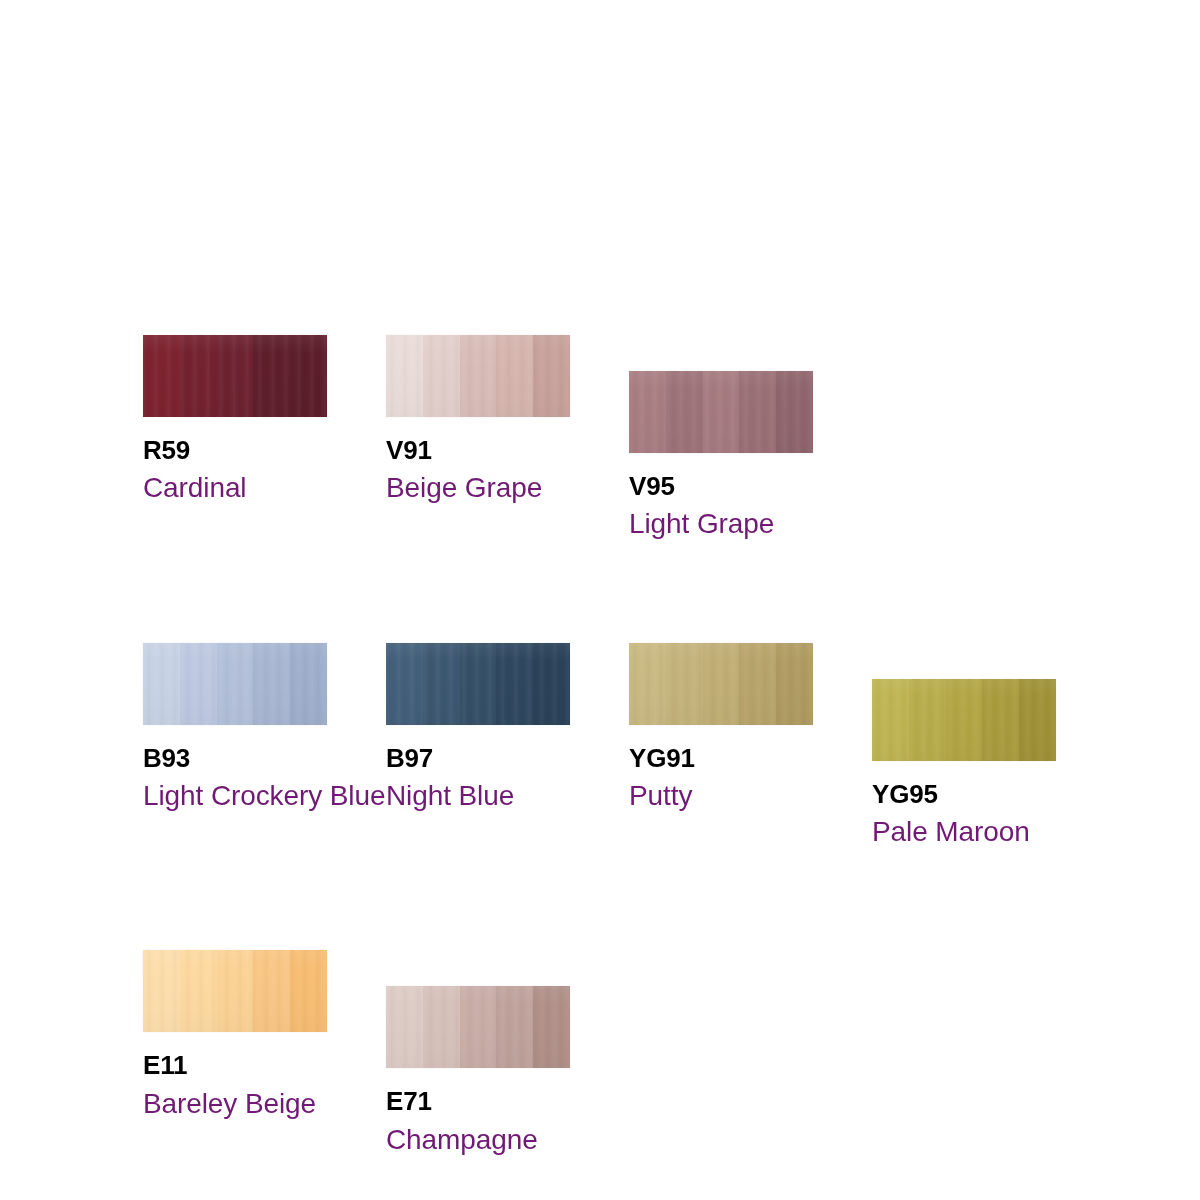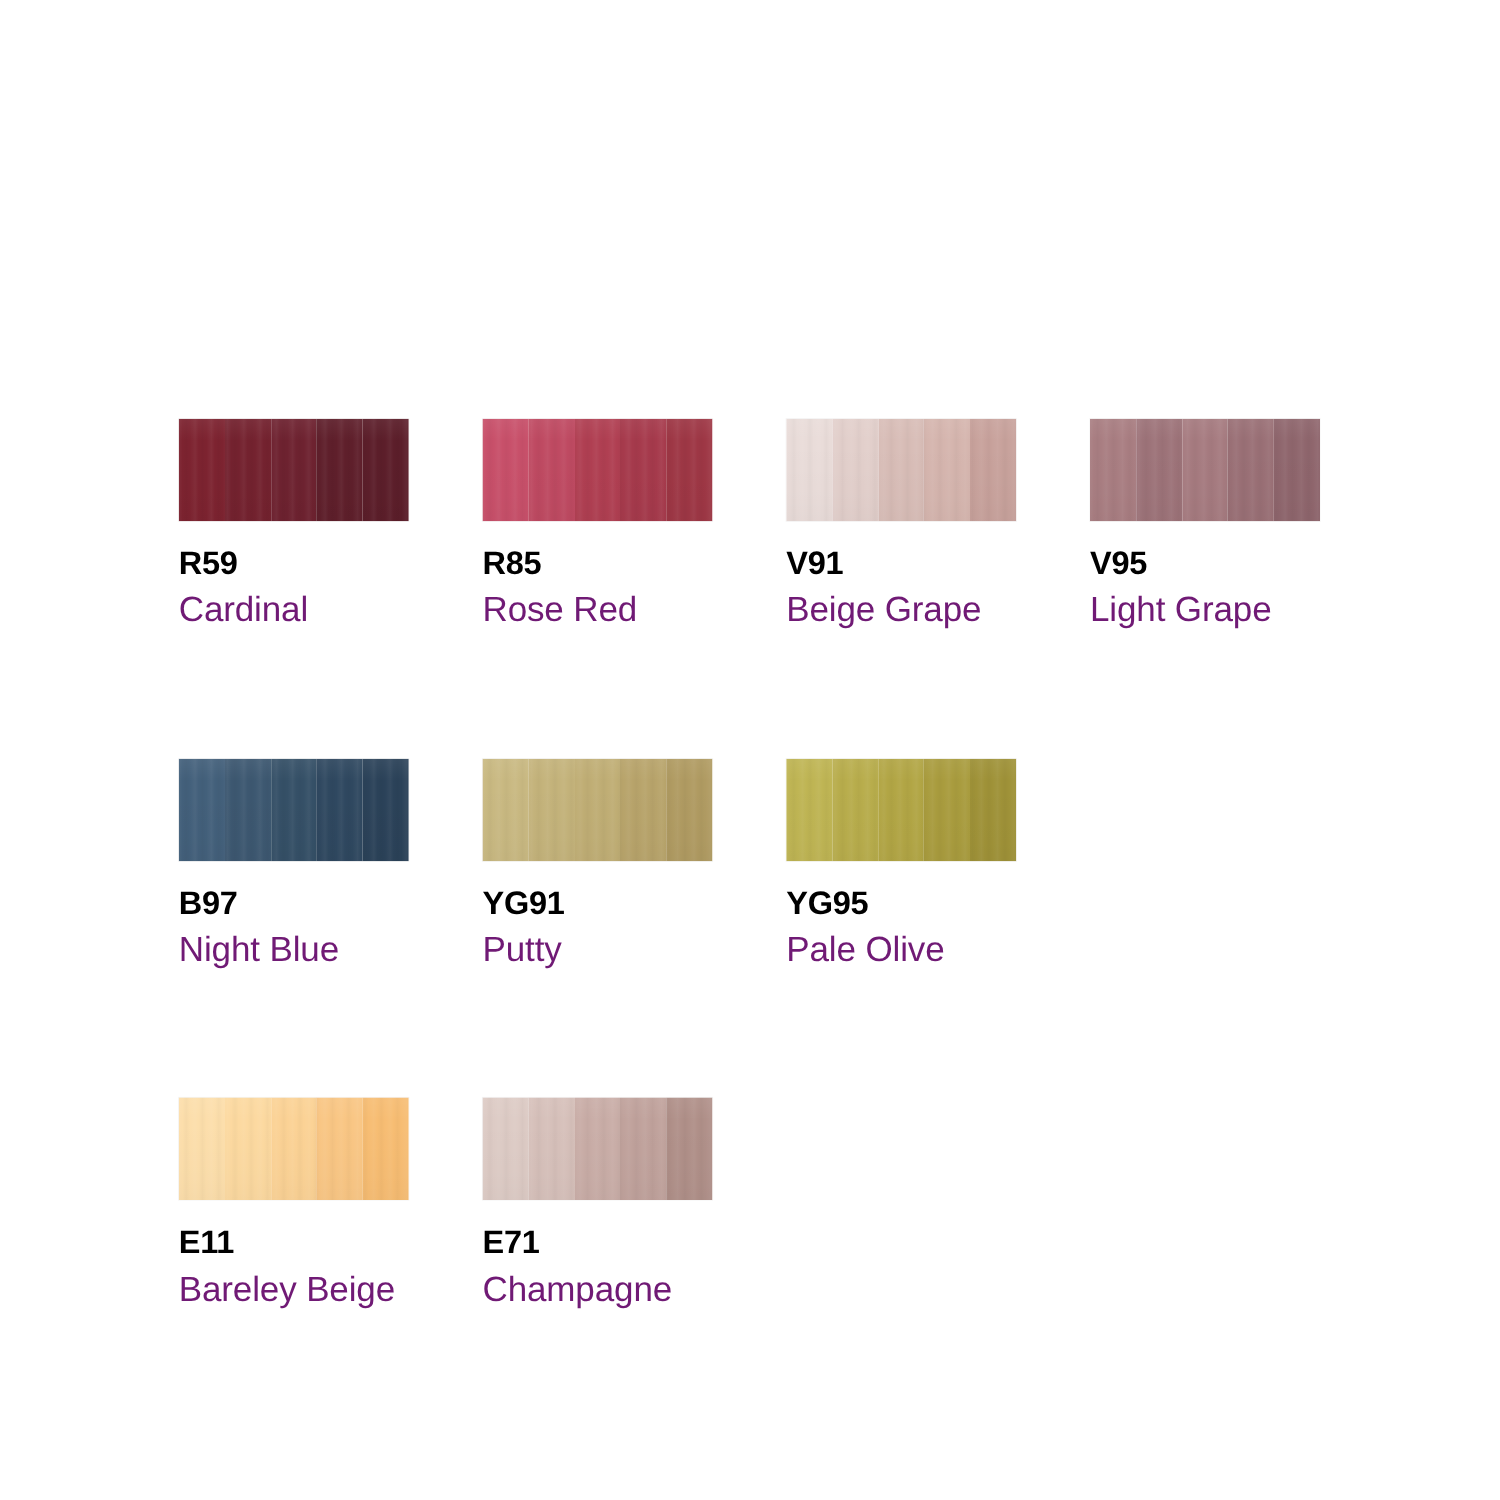--- a/index.html
+++ b/index.html
@@ -28,21 +28,21 @@
     flex-direction: row;
     margin-bottom: 104px;
   }
   .swatch-row:last-child { margin-bottom: 0; }
 
   .swatch-cell {
     width: 184px;
     margin-right: 59px;
     position: relative;
   }
-  .swatch-cell:last-child { margin-right: 0; }
+  .swatch-cell:last-child { margin-right: 0; margin-top: 36px; }
 
   .swatch-chip {
     width: 184px;
     height: 82px;
     position: relative;
     overflow: hidden;
     box-shadow: 0 0 0 0.5px rgba(0,0,0,0.045);
   }
 
   .swatch-chip .band-layer {
@@ -119,35 +119,20 @@
           </div>
           <div class="grain"></div>
           <div class="sheen"></div>
         </div>
         <div class="swatch-code">R59</div>
         <div class="swatch-name">Cardinal</div>
       </div>
       <div class="swatch-cell">
         <div class="swatch-chip">
           <div class="band-layer">
-            <div class="band" style="background: rgb(200, 80, 106);"></div>
-            <div class="band" style="background: rgb(191, 74, 98);"></div>
-            <div class="band" style="background: rgb(176, 63, 82);"></div>
-            <div class="band" style="background: rgb(166, 58, 76);"></div>
-            <div class="band" style="background: rgb(158, 55, 69);"></div>
-          </div>
-          <div class="grain"></div>
-          <div class="sheen"></div>
-        </div>
-        <div class="swatch-code">R85</div>
-        <div class="swatch-name">Rose Red</div>
-      </div>
-      <div class="swatch-cell">
-        <div class="swatch-chip">
-          <div class="band-layer">
             <div class="band" style="background: rgb(233, 220, 217);"></div>
             <div class="band" style="background: rgb(226, 207, 203);"></div>
             <div class="band" style="background: rgb(216, 189, 183);"></div>
             <div class="band" style="background: rgb(213, 181, 174);"></div>
             <div class="band" style="background: rgb(200, 162, 156);"></div>
           </div>
           <div class="grain"></div>
           <div class="sheen"></div>
         </div>
         <div class="swatch-code">V91</div>
@@ -166,20 +151,35 @@
           <div class="sheen"></div>
         </div>
         <div class="swatch-code">V95</div>
         <div class="swatch-name">Light Grape</div>
       </div>
     </div>
     <div class="swatch-row">
       <div class="swatch-cell">
         <div class="swatch-chip">
           <div class="band-layer">
+            <div class="band" style="background: rgb(199, 210, 229);"></div>
+            <div class="band" style="background: rgb(189, 201, 224);"></div>
+            <div class="band" style="background: rgb(179, 192, 218);"></div>
+            <div class="band" style="background: rgb(168, 182, 210);"></div>
+            <div class="band" style="background: rgb(159, 175, 204);"></div>
+          </div>
+          <div class="grain"></div>
+          <div class="sheen"></div>
+        </div>
+        <div class="swatch-code">B93</div>
+        <div class="swatch-name">Light Crockery Blue</div>
+      </div>
+      <div class="swatch-cell">
+        <div class="swatch-chip">
+          <div class="band-layer">
             <div class="band" style="background: rgb(67, 96, 123);"></div>
             <div class="band" style="background: rgb(61, 88, 113);"></div>
             <div class="band" style="background: rgb(53, 80, 103);"></div>
             <div class="band" style="background: rgb(47, 72, 96);"></div>
             <div class="band" style="background: rgb(43, 66, 89);"></div>
           </div>
           <div class="grain"></div>
           <div class="sheen"></div>
         </div>
         <div class="swatch-code">B97</div>
@@ -206,21 +206,21 @@
             <div class="band" style="background: rgb(191, 181, 84);"></div>
             <div class="band" style="background: rgb(184, 173, 76);"></div>
             <div class="band" style="background: rgb(178, 166, 69);"></div>
             <div class="band" style="background: rgb(169, 156, 62);"></div>
             <div class="band" style="background: rgb(159, 146, 56);"></div>
           </div>
           <div class="grain"></div>
           <div class="sheen"></div>
         </div>
         <div class="swatch-code">YG95</div>
-        <div class="swatch-name">Pale Olive</div>
+        <div class="swatch-name">Pale Maroon</div>
       </div>
     </div>
     <div class="swatch-row">
       <div class="swatch-cell">
         <div class="swatch-chip">
           <div class="band-layer">
             <div class="band" style="background: rgb(252, 222, 171);"></div>
             <div class="band" style="background: rgb(252, 217, 160);"></div>
             <div class="band" style="background: rgb(251, 210, 149);"></div>
             <div class="band" style="background: rgb(249, 198, 132);"></div>

